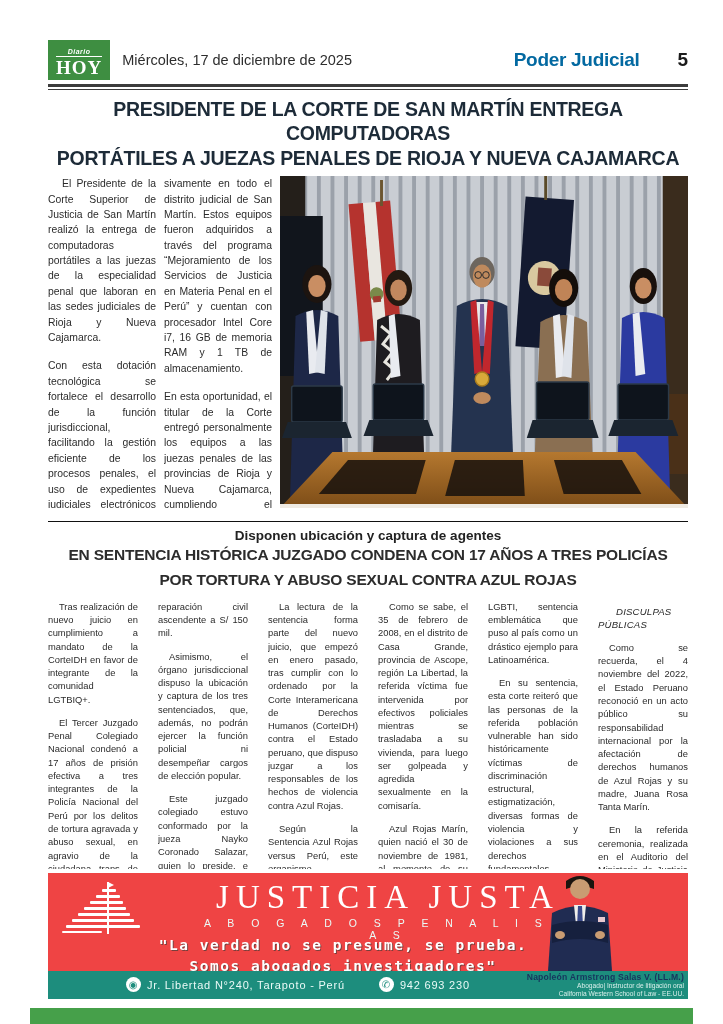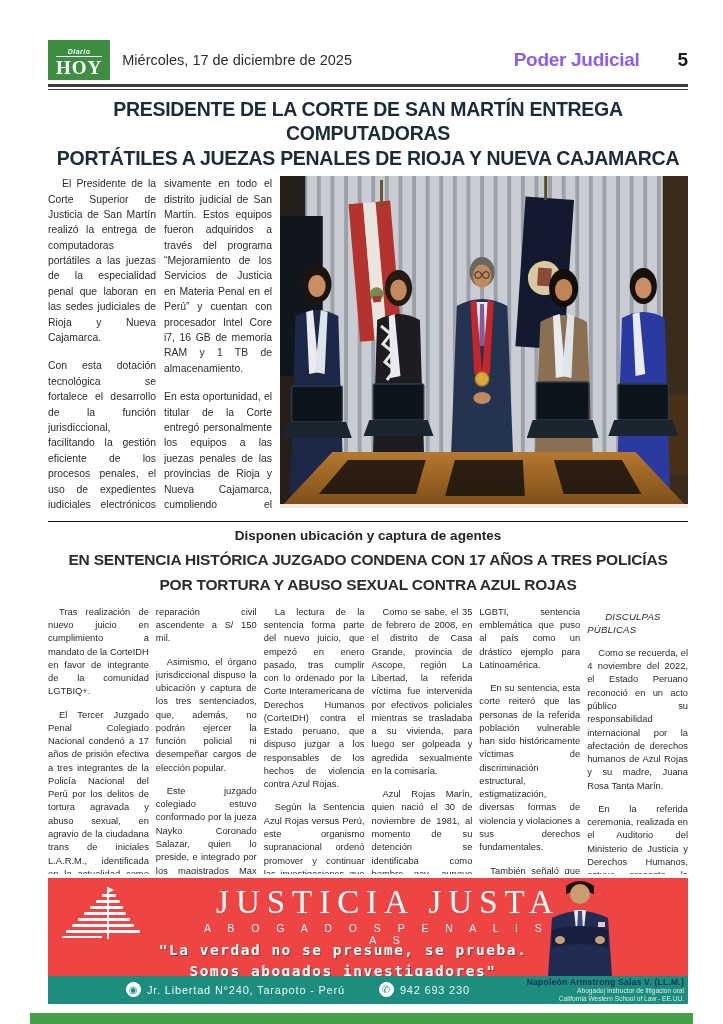--- a/index.html
+++ b/index.html
@@ -5,38 +5,38 @@
   * { margin:0; padding:0; box-sizing:border-box; }
   html,body { width:723px; background:#f4f4f2; font-family:"Liberation Sans", sans-serif; }
   .page { width:723px; height:1024px; background:#fff; position:relative; padding:40px 35px 0 48px; overflow:hidden; }
 
   
   .header { display:flex; align-items:center; height:40px; }
   .logo { background:#3e8e41; color:#fff; text-align:center; padding:8px 8px 3px; line-height:1; }
   .logo-top { font-size:7px; font-weight:bold; font-style:italic; letter-spacing:.5px; border-bottom:1px solid #fff; padding-bottom:1px; margin-bottom:1px; }
   .logo-main { font-family:"Liberation Serif", serif; font-weight:bold; font-size:19px; letter-spacing:1px; }
   .date { font-size:14.5px; color:#2e2e2e; margin-left:12px; flex:1; }
-  .section { font-size:19px; font-weight:bold; color:#8b5cf6; letter-spacing:-.3px; }
+  .section { font-size:19px; font-weight:bold; color:#0369a1; letter-spacing:-.3px; }
   .pageno { font-size:19px; font-weight:bold; color:#1b1b1b; margin-left:38px; }
   .double-rule { margin-top:4px; border-top:3px solid #3c3c3c; border-bottom:1px solid #3c3c3c; height:6px; }
 
   
   .headline1 { text-align:center; font-weight:bold; font-size:19.5px; line-height:1.25; color:#1d2b38; letter-spacing:-.3px; margin:7px 0 6px; }
   .art1 { display:flex; gap:8px; height:332px; overflow:hidden; }
   .col-s { width:108px; font-size:10.4px; line-height:1.48; text-align:justify; color:#2b2b2b; overflow:hidden; }
   .col-s p { margin-bottom:13px; }
   .col-s p.indent { text-indent:14px; }
   .photo { flex:1; height:332px; }
   .photo svg { width:100%; height:100%; display:block; }
 
   
   .rule { border-top:1.5px solid #111; margin:13px 0 6px; }
-  .kicker { text-align:center; font-weight:bold; font-size:13.5px; color:#222; margin-bottom:5px; }
+  .kicker { text-align:center; font-weight:bold; font-size:13.5px; color:#222; }
   .headline2 { text-align:center; font-weight:bold; font-size:15.5px; line-height:1.6; color:#2c2c2c; letter-spacing:-.2px; }
-  .art2 { display:flex; gap:7px; height:268px; overflow:hidden; margin-top:8px;justify-content:flex-end; }
+  .art2 { display:flex; gap:20px; height:268px; overflow:hidden; margin-top:8px; }
   .col-x { flex:1; font-size:9.35px; line-height:1.42; text-align:justify; color:#2b2b2b; overflow:hidden; }
   .col-x p { margin-bottom:10px; }
   .col-x p.indent { text-indent:11px; }
   .col-x p.subhead { text-align:left; text-indent:18px; font-size:9.6px; letter-spacing:.2px; margin-top:4px;font-style:italic; }
 
   
   .ad { position:relative; height:126px; background:#ef4444; margin-top:4px; overflow:hidden; color:#fff; }
   .ad-logo { position:absolute; left:14px; top:8px; }
   .ad-brand { position:absolute; left:150px; top:6px; width:380px; text-align:center; font-family:"Liberation Serif", serif; font-size:33px; letter-spacing:7px; color:#fff; font-weight:normal; }
   .ad-sub { position:absolute; left:150px; top:44px; width:380px; text-align:center; font-size:10.5px; letter-spacing:7px; color:#eafaf7; }

